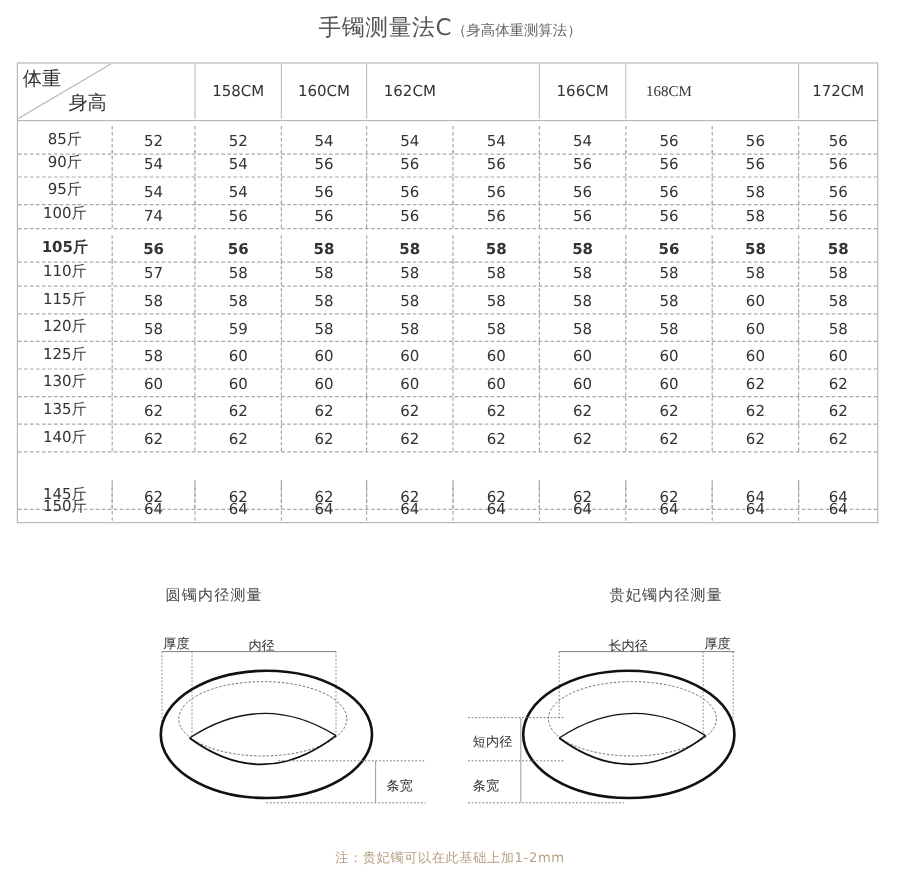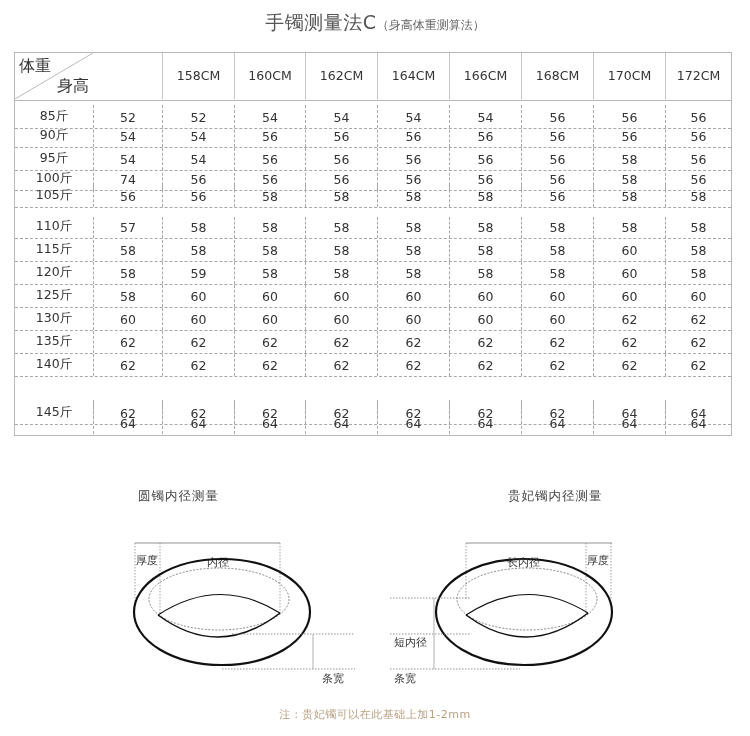--- a/index.html
+++ b/index.html
@@ -17,21 +17,21 @@
   .corner { position:absolute; left:0; top:0; width:78px; height:46px; }
   .corner .w { position:absolute; left:4px; top:3px; font-size:16px; color:#333; }
   .corner .h { position:absolute; right:4px; bottom:2px; font-size:16px; color:#333; }
   .row { position:absolute; left:0; width:100%; box-sizing:border-box; border-bottom:1px dashed #a8a8a8; }
   .row.last { border-bottom:none; }
   .cell { position:absolute; top:0; height:100%; text-align:center; font-size:12.5px; color:#333;
           box-sizing:border-box; border-left:1px dashed #a8a8a8; }
   .cell.first { border-left:none; }
   .cell span { position:absolute; left:0; right:0; bottom:3px; }
   .diag-title { position:absolute; font-size:12.5px; color:#444; letter-spacing:1px; }
-  .lbl { position:absolute; font-size:11px; color:#333;margin-top:24px; }
+  .lbl { position:absolute; font-size:11px; color:#333; }
   .note { position:absolute; top:707px; left:0; width:750px; text-align:center; font-size:11px; color:#b89f80; letter-spacing:0.5px; }
 </style>
 </head>
 <body>
 
 <div class="title">
   <span class="main">手镯测量法C</span><span class="sub">（身高体重测算法）</span>
 </div>
 
 <div class="tbl" id="tbl">
@@ -39,24 +39,22 @@
     <div class="corner">
       <svg width="78" height="46" style="position:absolute;left:0;top:0">
         <line x1="0" y1="46" x2="78" y2="0" stroke="#bbb" stroke-width="1"></line>
       </svg>
       <span class="w">体重</span>
       <span class="h">身高</span>
     </div>
       <div class="hcell" style="left: 147px; width: 72px;">158CM</div>
       <div class="hcell" style="left: 219px; width: 71px;">160CM</div>
       <div class="hcell" style="left: 290px; width: 72px;">162CM</div>
-      <div class="hcell" style="left: 362px; width: 72px;">164CM</div>
       <div class="hcell" style="left: 434px; width: 72px;">166CM</div>
-      <div class="hcell" style="left: 506px; width: 72px;">168CM</div>
-      <div class="hcell" style="left: 578px; width: 72px;">170CM</div>
+      <div class="hcell" style="left: 506px; width: 72px; font-family: Liberation Serif, serif;">168CM</div>
       <div class="hcell" style="left: 650px; width: 66px;">172CM</div>
     </div>
 <div class="row" style="top: 52px; height: 24px;">
       <div class="cell first" style="left: 0px; width: 78px;">
         <span>85斤</span>
       </div>
       <div class="cell" style="left: 78px; width: 69px;">
         <span>52</span>
       </div>
       <div class="cell" style="left: 147px; width: 72px;">
@@ -173,21 +171,21 @@
       <div class="cell" style="left: 506px; width: 72px;">
         <span>56</span>
       </div>
       <div class="cell" style="left: 578px; width: 72px;">
         <span>58</span>
       </div>
       <div class="cell" style="left: 650px; width: 66px;">
         <span>56</span>
       </div>
     </div>
-    <div class="row" style="top: 132px; height: 22.9px;">
+    <div class="row" style="top: 143px; height: 22.9px; font-weight: bold;">
       <div class="cell first" style="left: 0px; width: 78px;">
         <span>105斤</span>
       </div>
       <div class="cell" style="left: 78px; width: 69px;">
         <span>56</span>
       </div>
       <div class="cell" style="left: 147px; width: 72px;">
         <span>56</span>
       </div>
       <div class="cell" style="left: 219px; width: 71px;">
@@ -462,20 +460,23 @@
         <span>62</span>
       </div>
       <div class="cell" style="left: 578px; width: 72px;">
         <span>64</span>
       </div>
       <div class="cell" style="left: 650px; width: 66px;">
         <span>64</span>
       </div>
     </div>
     <div class="row last" style="top: 346.8px; height: 34.2px;">
+      <div class="cell first" style="left: 0px; width: 78px;">
+        <span>150斤</span>
+      </div>
       <div class="cell" style="left: 78px; width: 69px;">
         <span>64</span>
       </div>
       <div class="cell" style="left: 147px; width: 72px;">
         <span>64</span>
       </div>
       <div class="cell" style="left: 219px; width: 71px;">
         <span>64</span>
       </div>
       <div class="cell" style="left: 290px; width: 72px;">

